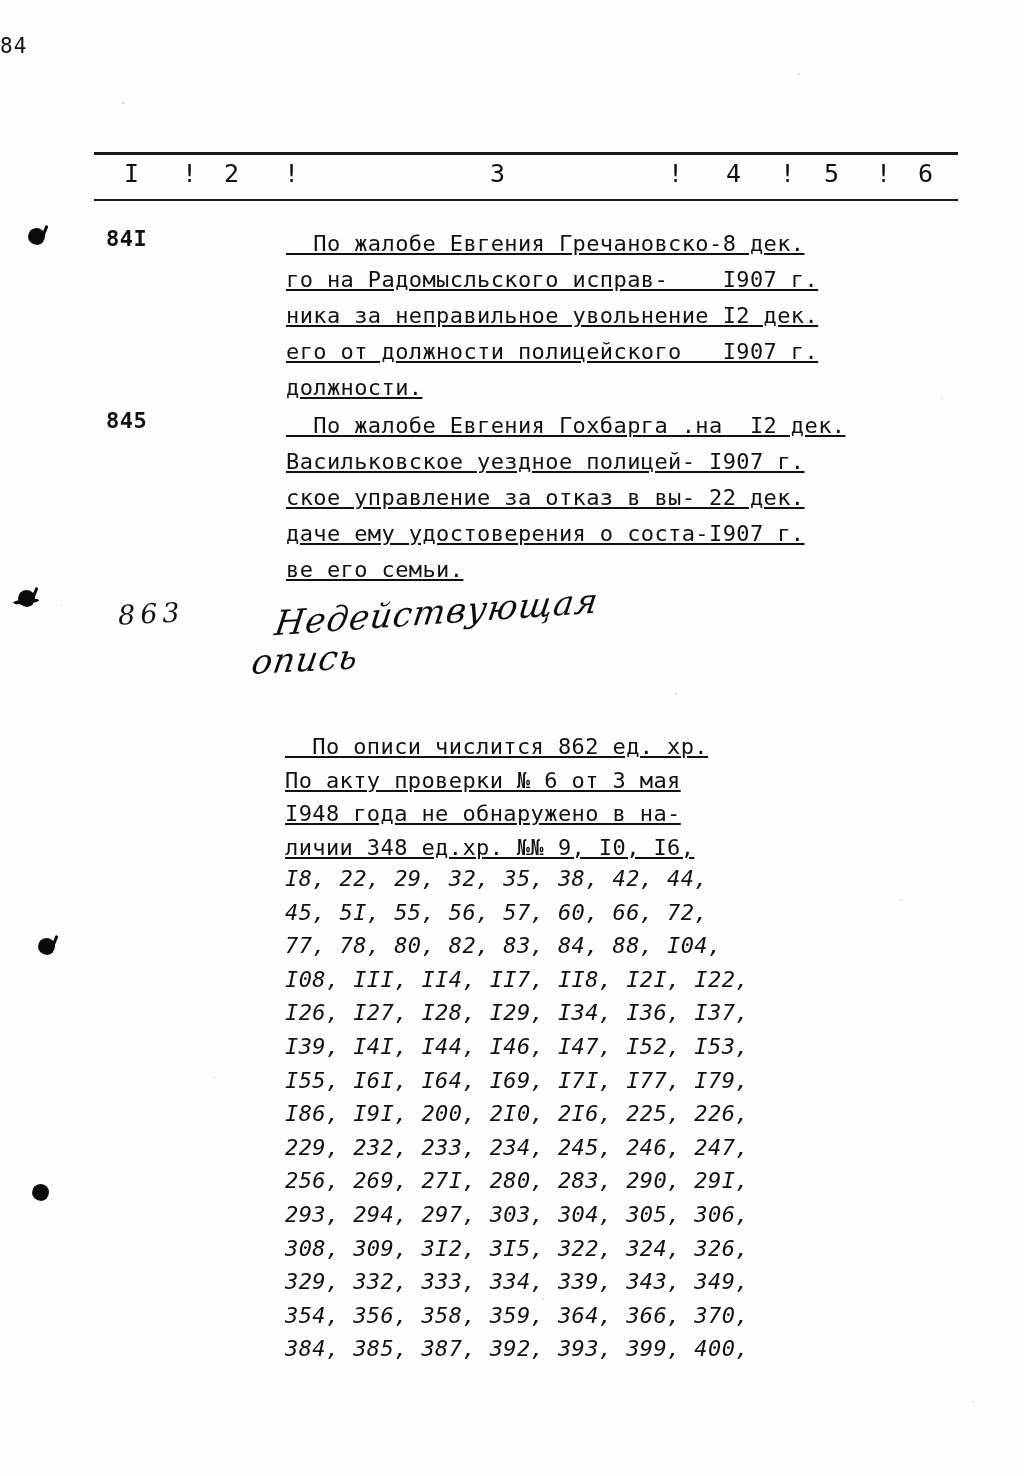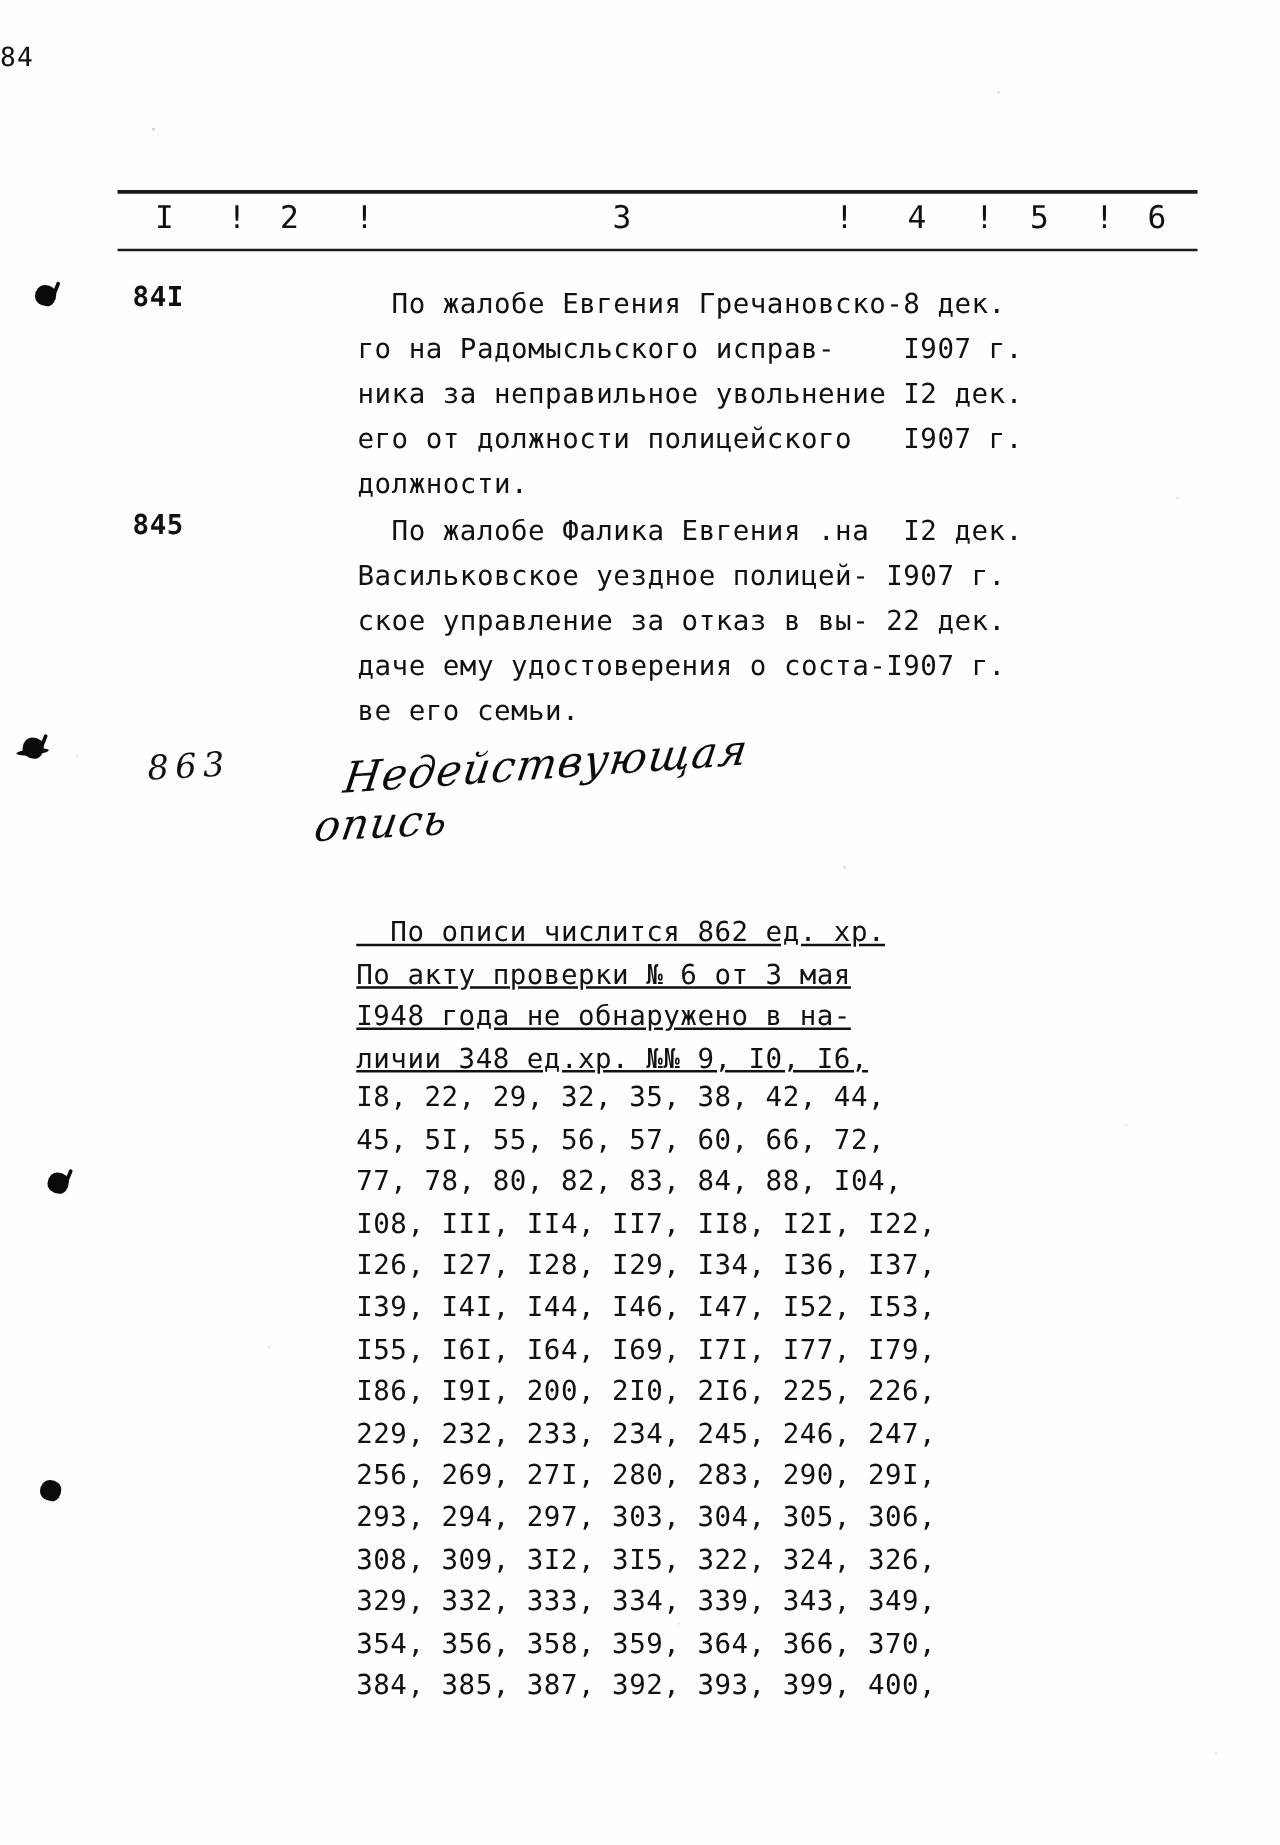--- a/index.html
+++ b/index.html
@@ -84,20 +84,21 @@
     flex: 0 0 190px;
     padding-left: 10px;
     box-sizing: border-box;
     font-weight: bold;
   }
   .entry-body {
     font-size: 22px;
     line-height: 36px;
     letter-spacing: .4px;
     white-space: pre;
+    text-decoration: underline;
   }
 
   
   .hand-no {
     position: absolute;
     left: 118px;
     top: 598px;
     font-family: "DejaVu Serif", serif;
     font-style: italic;
     font-size: 27px;
@@ -134,20 +135,21 @@
     text-decoration: underline;
   }
   .numlist {
     position: absolute;
     left: 285px;
     top: 862px;
     font-size: 22px;
     line-height: 33.6px;
     letter-spacing: .4px;
     white-space: pre;
+    font-style: italic;
   }
 
   
   .blot {
     position: absolute;
     width: 17px;
     height: 17px;
     background: #0a0a0a;
     border-radius: 48% 52% 44% 56% / 52% 46% 54% 48%;
   }
@@ -200,21 +202,21 @@
     <div class="rule thin"></div>
   </div>
 
   <div id="entries-host">
       <div class="entry" style="top: 226px; left: 96px;">
         <div class="entry-no">84I</div>
         <div class="entry-body"><div>  По жалобе Евгения Гречановско-8 дек.</div><div>го на Радомысльского исправ-    I907 г.</div><div>ника за неправильное увольнение I2 дек.</div><div>его от должности полицейского   I907 г.</div><div>должности.</div></div>
       </div>
       <div class="entry" style="top: 408px; left: 96px;">
         <div class="entry-no">845</div>
-        <div class="entry-body"><div>  По жалобе Фалика Евгения .на  I2 дек.</div><div>Васильковское уездное полицей- I907 г.</div><div>ское управление за отказ в вы- 22 дек.</div><div>даче ему удостоверения о соста-I907 г.</div><div>ве его семьи.</div></div>
+        <div class="entry-body"><div>  По жалобе Евгения Гохбарга .на  I2 дек.</div><div>Васильковское уездное полицей- I907 г.</div><div>ское управление за отказ в вы- 22 дек.</div><div>даче ему удостоверения о соста-I907 г.</div><div>ве его семьи.</div></div>
       </div>
     </div>
 
   <div class="hand-no">863</div>
   <div class="hand-script">
     <span>Недействующая</span>
     <span class="l2">опись</span>
   </div>
 
   <div class="summary" id="summary-host"><div>  По описи числится 862 ед. хр.</div><div>По акту проверки № 6 от 3 мая</div><div>I948 года не обнаружено в на-</div><div>личии 348 ед.хр. №№ 9, I0, I6,</div></div>

